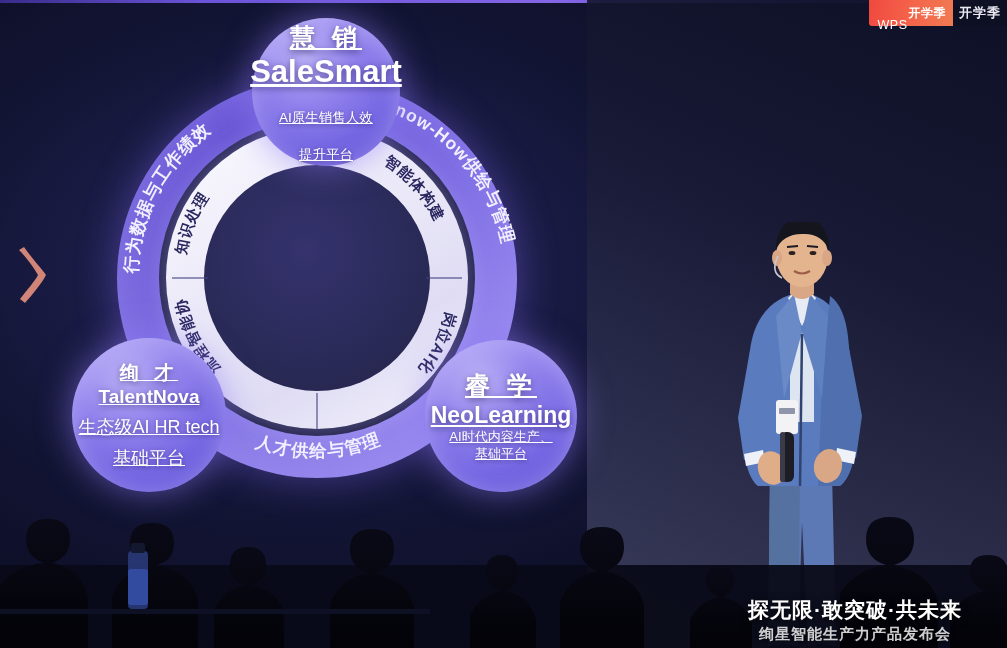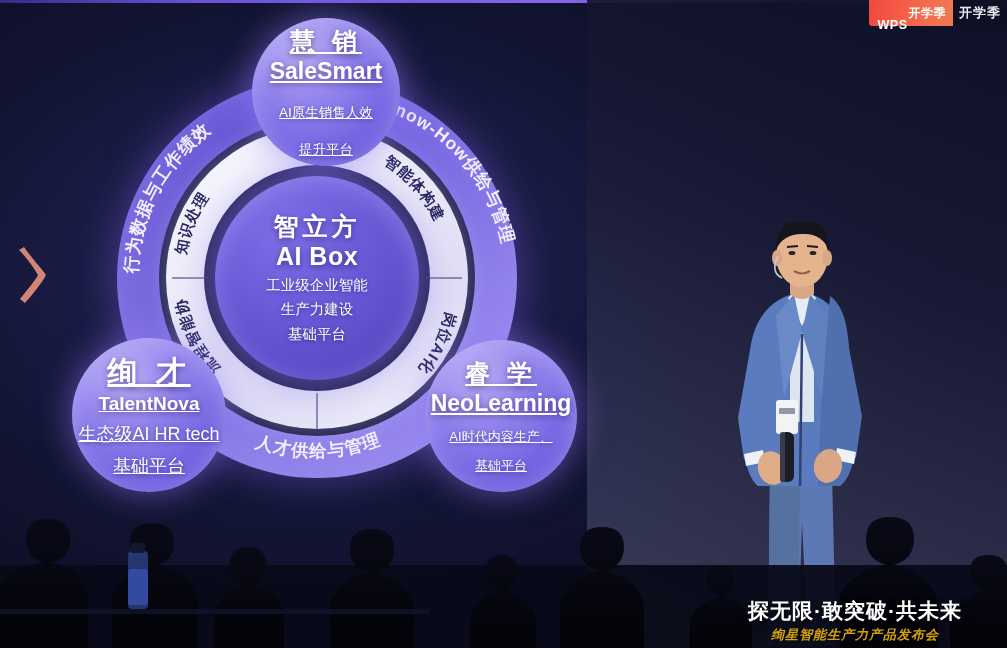--- a/index.html
+++ b/index.html
@@ -92,32 +92,32 @@
     background:radial-gradient(circle at 35% 25%, #b9aef6 0%, #8f80ec 35%, #7466e2 65%, #6456d4 100%);
     box-shadow:0 0 34px rgba(140,120,245,.6), inset 0 6px 24px rgba(215,205,255,.5);
     text-decoration:underline;
   }
   .bubble .cn-title { font-weight:700; letter-spacing:5px; text-shadow:0 2px 6px rgba(20,10,70,.5); }
   .bubble .en-title { font-weight:700; text-shadow:0 2px 6px rgba(20,10,70,.5); }
   .bubble .desc { line-height:1.3; font-weight:500; text-shadow:0 1px 4px rgba(20,10,70,.45); }
 
   #bubble-top { left:190px; top:8px; width:148px; height:148px; }
   #bubble-top .cn-title{font-size:25px;}
-  #bubble-top .en-title{font-size:23px; letter-spacing:0;}
+  #bubble-top .en-title{font-size:31px; letter-spacing:0;}
   #bubble-top .desc{font-size:13.5px; margin-top:19px;}
 
   #bubble-left { left:10px; top:328px; width:154px; height:154px; }
-  #bubble-left .cn-title{font-size:30px;}
+  #bubble-left .cn-title{font-size:19px;}
   #bubble-left .en-title{font-size:19px; letter-spacing:0;}
   #bubble-left .desc{font-size:18px; margin-top:8px;}
 
   #bubble-right { left:363px; top:330px; width:152px; height:152px; }
   #bubble-right .cn-title{font-size:25px;}
   #bubble-right .en-title{font-size:23px; letter-spacing:0;}
-  #bubble-right .desc{font-size:13px; margin-top:12px;}
+  #bubble-right .desc{font-size:13px; margin-top:0;}
 
   
   #ringlabels { position:absolute; left:0; top:0; width:560px; height:500px; pointer-events:none; }
   .lbl-outer-light { font-size:17.5px; font-weight:700; fill:#f2efff; font-family:"Liberation Sans",sans-serif; letter-spacing:1px; }
   .lbl-inner { font-size:15px; font-weight:700; fill:#2a2760; font-family:"Liberation Sans",sans-serif; letter-spacing:1px; }
 
   
   #speaker { position:absolute; left:710px; top:222px; width:175px; height:430px; }
 
   
@@ -125,36 +125,36 @@
 
   
   #event-text {
     position:absolute; right:12px; bottom:4px; text-align:center; color:#fff; width:280px;margin-top:32px;
   }
   #event-text .tagline {
     font-size:21px; font-weight:700; letter-spacing:1px; line-height:1.2;
     text-shadow:0 2px 8px rgba(0,0,0,.85);
   }
   #event-text .sub {
-    font-size:13px; font-weight:600; letter-spacing:1px; margin-top:3px;
-    color:#eab308; opacity:.9; text-shadow:0 1px 6px rgba(0,0,0,.9);
-    white-space:nowrap; overflow:hidden;font-style:italic;
+    font-size:15px; font-weight:600; letter-spacing:1px; margin-top:3px;
+    color:#e5e5e5; opacity:.9; text-shadow:0 1px 6px rgba(0,0,0,.9);
+    white-space:nowrap; overflow:hidden;
   }
 
   
   #watermark {
     position:absolute; right:0; top:0; height:26px; display:flex; align-items:stretch;
   }
   #wm-badge {
     background:linear-gradient(100deg,#f0483f 0%,#f4644a 50%,#f07a52 100%);
     color:#fff; font-size:12px; font-weight:700; letter-spacing:.5px;
     display:flex; align-items:center; padding:0 7px 0 9px;
     border-bottom-left-radius:3px;
   }
-  #wm-badge .wm-wps { font-size:12.5px; font-weight:700; margin-right:1px;margin-top:23px; }
+  #wm-badge .wm-wps { font-size:12.5px; font-weight:400; margin-right:1px;margin-top:23px; }
   #wm-label {
     color:#e9e9f2; font-size:13px; font-weight:600; letter-spacing:1px;
     display:flex; align-items:center; padding:0 6px;
     background:rgba(12,14,32,.55);
   }
 </style>
 </head>
 <body>
 
 <div id="stage"></div>
@@ -207,27 +207,20 @@
       <textPath href="#p-inner-right" startOffset="4%">智能体构建</textPath>
     </text>
     <text class="lbl-inner">
       <textPath href="#p-inner-bottomright" startOffset="6%">岗位AI化</textPath>
     </text>
     <text class="lbl-inner">
       <textPath href="#p-inner-bottomleft" startOffset="4%">流程智能协作</textPath>
     </text>
   </svg>
 
-  <div id="core">
-    <div class="cn-title">智立方</div>
-    <div class="en-title">AI Box</div>
-    <div class="desc">工业级企业智能</div>
-    <div class="desc">生产力建设</div>
-    <div class="desc">基础平台</div>
-  </div>
 
   <div class="bubble" id="bubble-top">
     <div class="cn-title">慧 销</div>
     <div class="en-title">SaleSmart</div>
     <div class="desc">AI原生销售人效</div>
     <div class="desc">提升平台</div>
   </div>
 
   <div class="bubble" id="bubble-left">
     <div class="cn-title">绚 才</div>

